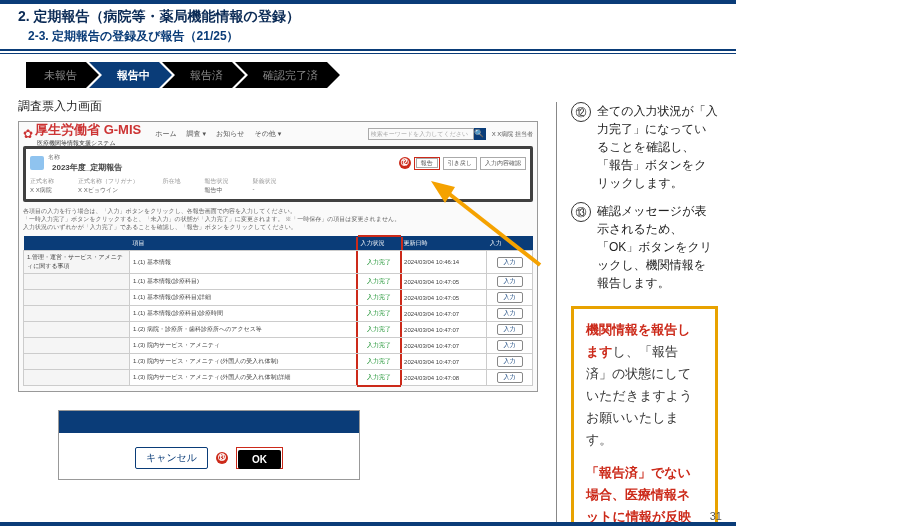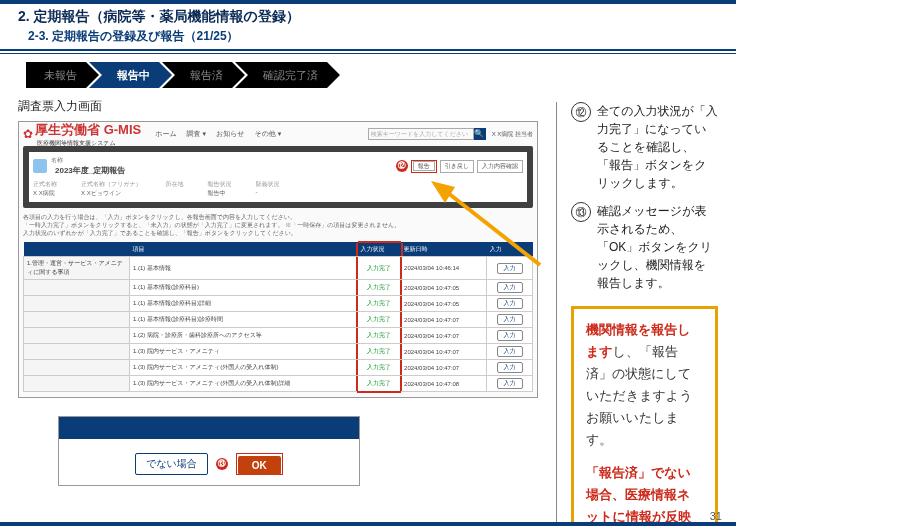--- a/index.html
+++ b/index.html
@@ -20,21 +20,21 @@
 .sec-title{font-size:12px;margin:0 0 6px 0;}
 .screenshot{border:1px solid #999;background:#fafafa;padding:4px;font-size:7px;color:#444;position:relative;}
 .sshdr{display:flex;align-items:center;height:16px;}
 .gmis{color:#c33;font-weight:700;font-size:13px;}
 .gmisub{font-size:6px;color:#333;margin-left:2px;}
 .navtabs{display:flex;gap:10px;margin-left:14px;font-size:7px;color:#555;}
 .searchbar{margin-left:auto;display:flex;align-items:center;}
 .searchbox{width:100px;height:10px;border:1px solid #aaa;font-size:6px;color:#aaa;padding:0 2px;line-height:10px;}
 .sbtn{width:12px;height:12px;background:#0a3c78;color:#fff;font-size:8px;text-align:center;line-height:12px;}
 .user{font-size:6px;margin-left:6px;color:#555;}
-.card{border:6px solid #404040;border-radius:2px;padding:4px;margin-top:4px;background:#fff;}
+.card{border:3px solid #404040;border-radius:2px;padding:4px;margin-top:4px;background:#fff;}
 .cardtop{display:flex;align-items:center;}
 .sqicon{width:14px;height:14px;background:#8fc3ef;border-radius:2px;}
 .cardtitle{font-weight:700;margin-left:4px;font-size:8px;}
 .cardbtns{margin-left:auto;display:flex;gap:3px;align-items:center;}
 .minibtn{border:1px solid #aaa;padding:1px 4px;font-size:6px;background:#fff;color:#555;}
 .badge{width:12px;height:12px;border-radius:50%;background:#cc2a1a;color:#fff;text-align:center;line-height:12px;font-size:8px;font-weight:700;}
 .redhi{border:1.5px solid #cc2a1a;padding:1px;}
 .infoline{display:flex;gap:24px;margin-top:4px;font-size:6px;color:#666;}
 .infoline div span{display:block;}
 .note{margin-top:6px;font-size:6px;color:#666;line-height:1.3;}
@@ -47,21 +47,21 @@
 .col-status::after{content:"";position:absolute;top:0;bottom:0;left:-2px;right:-2px;border-left:2px solid #cc2a1a;border-right:2px solid #cc2a1a;pointer-events:none;}
 .tbl tr:first-child th.col-status{border-top:2px solid #cc2a1a;}
 .tbl tr:last-child td.col-status{border-bottom:2px solid #cc2a1a;}
 .actbtn{display:inline-block;border:1px solid #888;border-radius:2px;padding:0 6px;font-size:6px;color:#0a3c78;}
 .modal{margin-top:18px;border:1px solid #999;background:#fff;width:300px;padding:0;align-self:flex-start;margin-left:40px;}
 .modalhdr{height:22px;background:#0a3c78;}
 .modalbody{padding:14px 16px 10px;text-align:center;}
 .modalmsg{font-size:11px;text-align:left;margin-bottom:14px;}
 .modalbtns{display:flex;justify-content:center;align-items:center;gap:8px;}
 .cancel{border:1px solid #0a3c78;color:#0a3c78;background:#fff;padding:3px 10px;font-size:10px;border-radius:2px;}
-.ok{background:#c2410c;color:#fff;padding:4px 14px;font-size:10px;border-radius:2px;font-weight:700;}
+.ok{background:#000000;color:#fff;padding:4px 14px;font-size:10px;border-radius:2px;font-weight:700;}
 .rlist{list-style:none;padding:0;margin:0 0 14px 0;}
 .rlist li{display:flex;margin-bottom:10px;line-height:1.5;}
 .rlist .num{width:18px;height:18px;border:1px solid #333;border-radius:50%;text-align:center;line-height:18px;font-size:11px;margin-right:6px;flex-shrink:0;}
 .callout{border:3px solid #e8a200;padding:10px 12px;font-size:13px;line-height:1.7;color:#333;}
 .callout .hl{color:#cc2a1a;font-weight:700;}
 .callout .warn{color:#cc2a1a;font-weight:700;}
 .pagenum{position:absolute;right:14px;bottom:4px;font-size:11px;color:#555;}
 .botbar{position:absolute;left:0;right:0;bottom:0;height:4px;background:#0a3c78;}
 .arrow{position:absolute;pointer-events:none;}
 .arrow-line{stroke:#f5a200;stroke-width:4;fill:none;}
@@ -211,21 +211,21 @@
                 <td style="text-align:center"><span class="actbtn">入力</span></td>
               </tr>
             </tbody>
           </table>
     </div>
 
     <div class="modal">
       <div class="modalhdr"></div>
       <div class="modalbody">
         <div class="modalbtns">
-          <span class="cancel">でない場合</span>
+          <span class="cancel">キャンセル</span>
           <span class="badge">⑬</span>
           <span class="redhi"><span class="ok">OK</span></span>
         </div>
       </div>
     </div>
   </div>
 
   <div class="vsep"></div>
 
   <div class="right">

